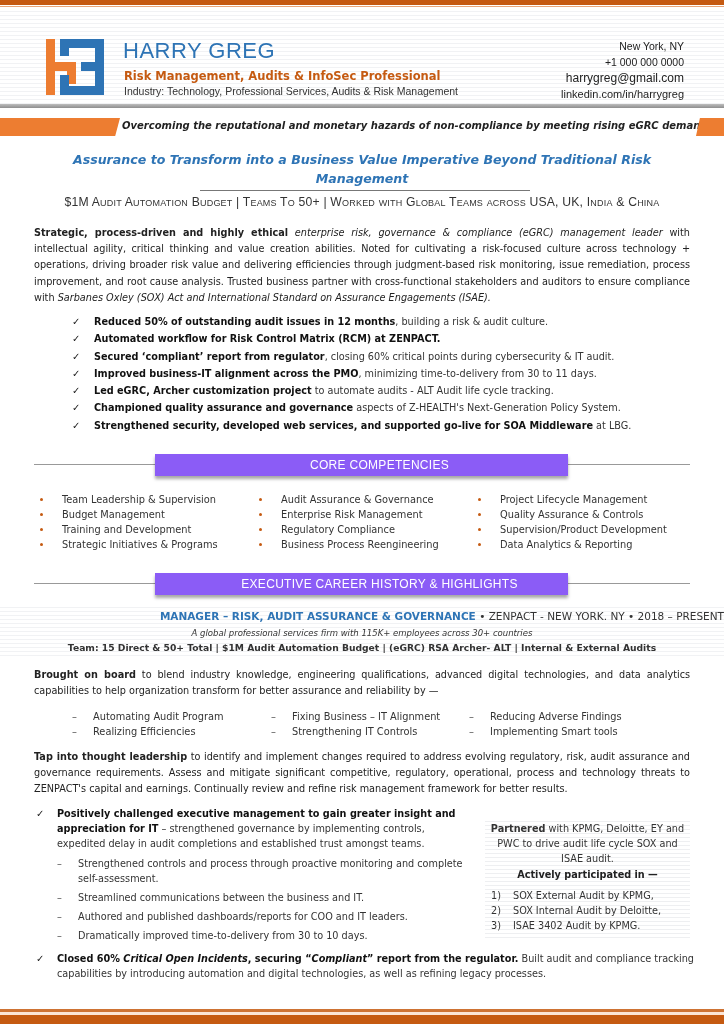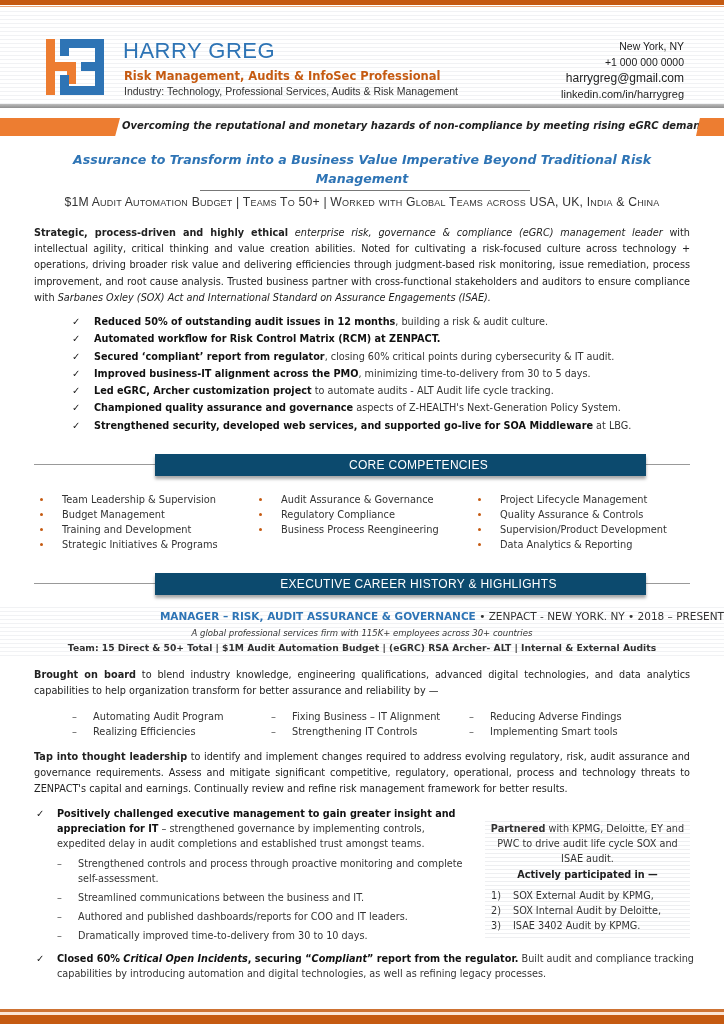--- a/index.html
+++ b/index.html
@@ -35,21 +35,21 @@
 
   .summary { position: absolute; left: 34px; top: 225px; width: 656px; font-size: 9.7px; line-height: 16.2px; text-align: justify; color: #222; }
   .summary b { font-weight: bold; }
 
   .achievements { position: absolute; left: 72px; top: 313px; width: 620px; list-style: none; }
   .achievements li { font-size: 9.7px; line-height: 17.3px; position: relative; padding-left: 22px; white-space: nowrap; color: #333; }
   .achievements li .chk { position: absolute; left: 0; top: 0; font-size: 10px; color: #222; }
   .achievements b { color: #111; }
 
   .section-rule { position: absolute; left: 34px; height: 1px; background: #999; width: 656px; }
-  .section-banner { position: absolute; left: 155px; width: 491px; height: 22px; background: #0c4a6e; color: #fff; text-align: center; font-family: "Liberation Sans", sans-serif; font-size: 12px; line-height: 22px; box-shadow: 0 3px 3px rgba(0,0,0,0.35); letter-spacing: 0.3px; padding-left: 36px; }
+  .section-banner { position: absolute; left: 155px; width: 413px; height: 22px; background: #8b5cf6; color: #fff; text-align: center; font-family: "Liberation Sans", sans-serif; font-size: 12px; line-height: 22px; box-shadow: 0 3px 3px rgba(0,0,0,0.35); letter-spacing: 0.3px; padding-left: 36px; }
 
   .comp-grid { position: absolute; left: 38px; top: 492px; width: 660px; display: grid; grid-template-columns: 219px 219px 222px; }
   .comp-col { list-style: none; }
   .comp-col li { position: relative; padding-left: 24px; font-size: 9.8px; line-height: 15px; color: #333; white-space: nowrap; }
   .comp-col li .dot { position: absolute; left: 2px; top: 6px; width: 3px; height: 3px; background: #c55a11; border-radius: 50%; }
 
   .job-band { position: absolute; left: 0; top: 604px; width: 724px; height: 54px;
     background: repeating-linear-gradient(to bottom, #ffffff 0px, #ffffff 3px, #f1f2f4 3px, #f1f2f4 4px); }
   .job-title-line { position: absolute; left: 0; top: 610px; width: 724px; text-align: right; font-size: 10.5px; color: #333; white-space: nowrap; }
   .job-title-line .jt { color: #2e74b5; font-weight: bold; }
@@ -130,38 +130,39 @@
 </div>
 <div class="headline-rule"></div>
 <div class="stats">$1M Audit Automation Budget | Teams To 50+ | Worked with Global Teams across USA, UK, India &amp; China</div>
 
 <p class="summary"><b>Strategic, process-driven and highly ethical</b> <i>enterprise risk, governance &amp; compliance (eGRC) management leader</i> <span>with intellectual agility, critical thinking and value creation abilities. Noted for cultivating a risk-focused culture across technology + operations, driving broader risk value and delivering efficiencies through judgment-based risk monitoring, issue remediation, process improvement, and root cause analysis. Trusted business partner with cross-functional stakeholders and auditors to ensure compliance with</span> <i>Sarbanes Oxley (SOX) Act and International Standard on Assurance Engagements (ISAE).</i></p>
 
 <ul class="achievements">
   <li><span class="chk">✓</span><b>Reduced 50% of outstanding audit issues in 12 months</b><span>, building a risk &amp; audit culture.</span></li>
   <li><span class="chk">✓</span><b>Automated workflow for Risk Control Matrix (RCM) at ZENPACT.</b><span></span></li>
   <li><span class="chk">✓</span><b>Secured ‘compliant’ report from regulator</b><span>, closing 60% critical points during cybersecurity &amp; IT audit.</span></li>
-  <li><span class="chk">✓</span><b>Improved business-IT alignment across the PMO</b><span>, minimizing time-to-delivery from 30 to 5 days.</span></li>
+  <li><span class="chk">✓</span><b>Improved business-IT alignment across the PMO</b><span>, minimizing time-to-delivery from 30 to 11 days.</span></li>
   <li><span class="chk">✓</span><b>Led eGRC, Archer customization project</b><span> to automate audits - ALT Audit life cycle tracking.</span></li>
   <li><span class="chk">✓</span><b>Championed quality assurance and governance</b><span> aspects of Z-HEALTH's Next-Generation Policy System.</span></li>
   <li><span class="chk">✓</span><b>Strengthened security, developed web services, and supported go-live for SOA Middleware</b><span> at LBG.</span></li>
 </ul>
 
 <div class="section-rule" style="top:464px;"></div>
 <div class="section-banner" style="top:454px;">CORE COMPETENCIES</div>
 
 <div class="comp-grid">
   <ul class="comp-col">
     <li><span class="dot"></span><span>Team Leadership &amp; Supervision</span></li>
     <li><span class="dot"></span><span>Budget Management</span></li>
     <li><span class="dot"></span><span>Training and Development</span></li>
     <li><span class="dot"></span><span>Strategic Initiatives &amp; Programs</span></li>
   </ul>
   <ul class="comp-col">
     <li><span class="dot"></span><span>Audit Assurance &amp; Governance</span></li>
+    <li><span class="dot"></span><span>Enterprise Risk Management</span></li>
     <li><span class="dot"></span><span>Regulatory Compliance</span></li>
     <li><span class="dot"></span><span>Business Process Reengineering</span></li>
   </ul>
   <ul class="comp-col">
     <li><span class="dot"></span><span>Project Lifecycle Management</span></li>
     <li><span class="dot"></span><span>Quality Assurance &amp; Controls</span></li>
     <li><span class="dot"></span><span>Supervision/Product Development</span></li>
     <li><span class="dot"></span><span>Data Analytics &amp; Reporting</span></li>
   </ul>
 </div>

